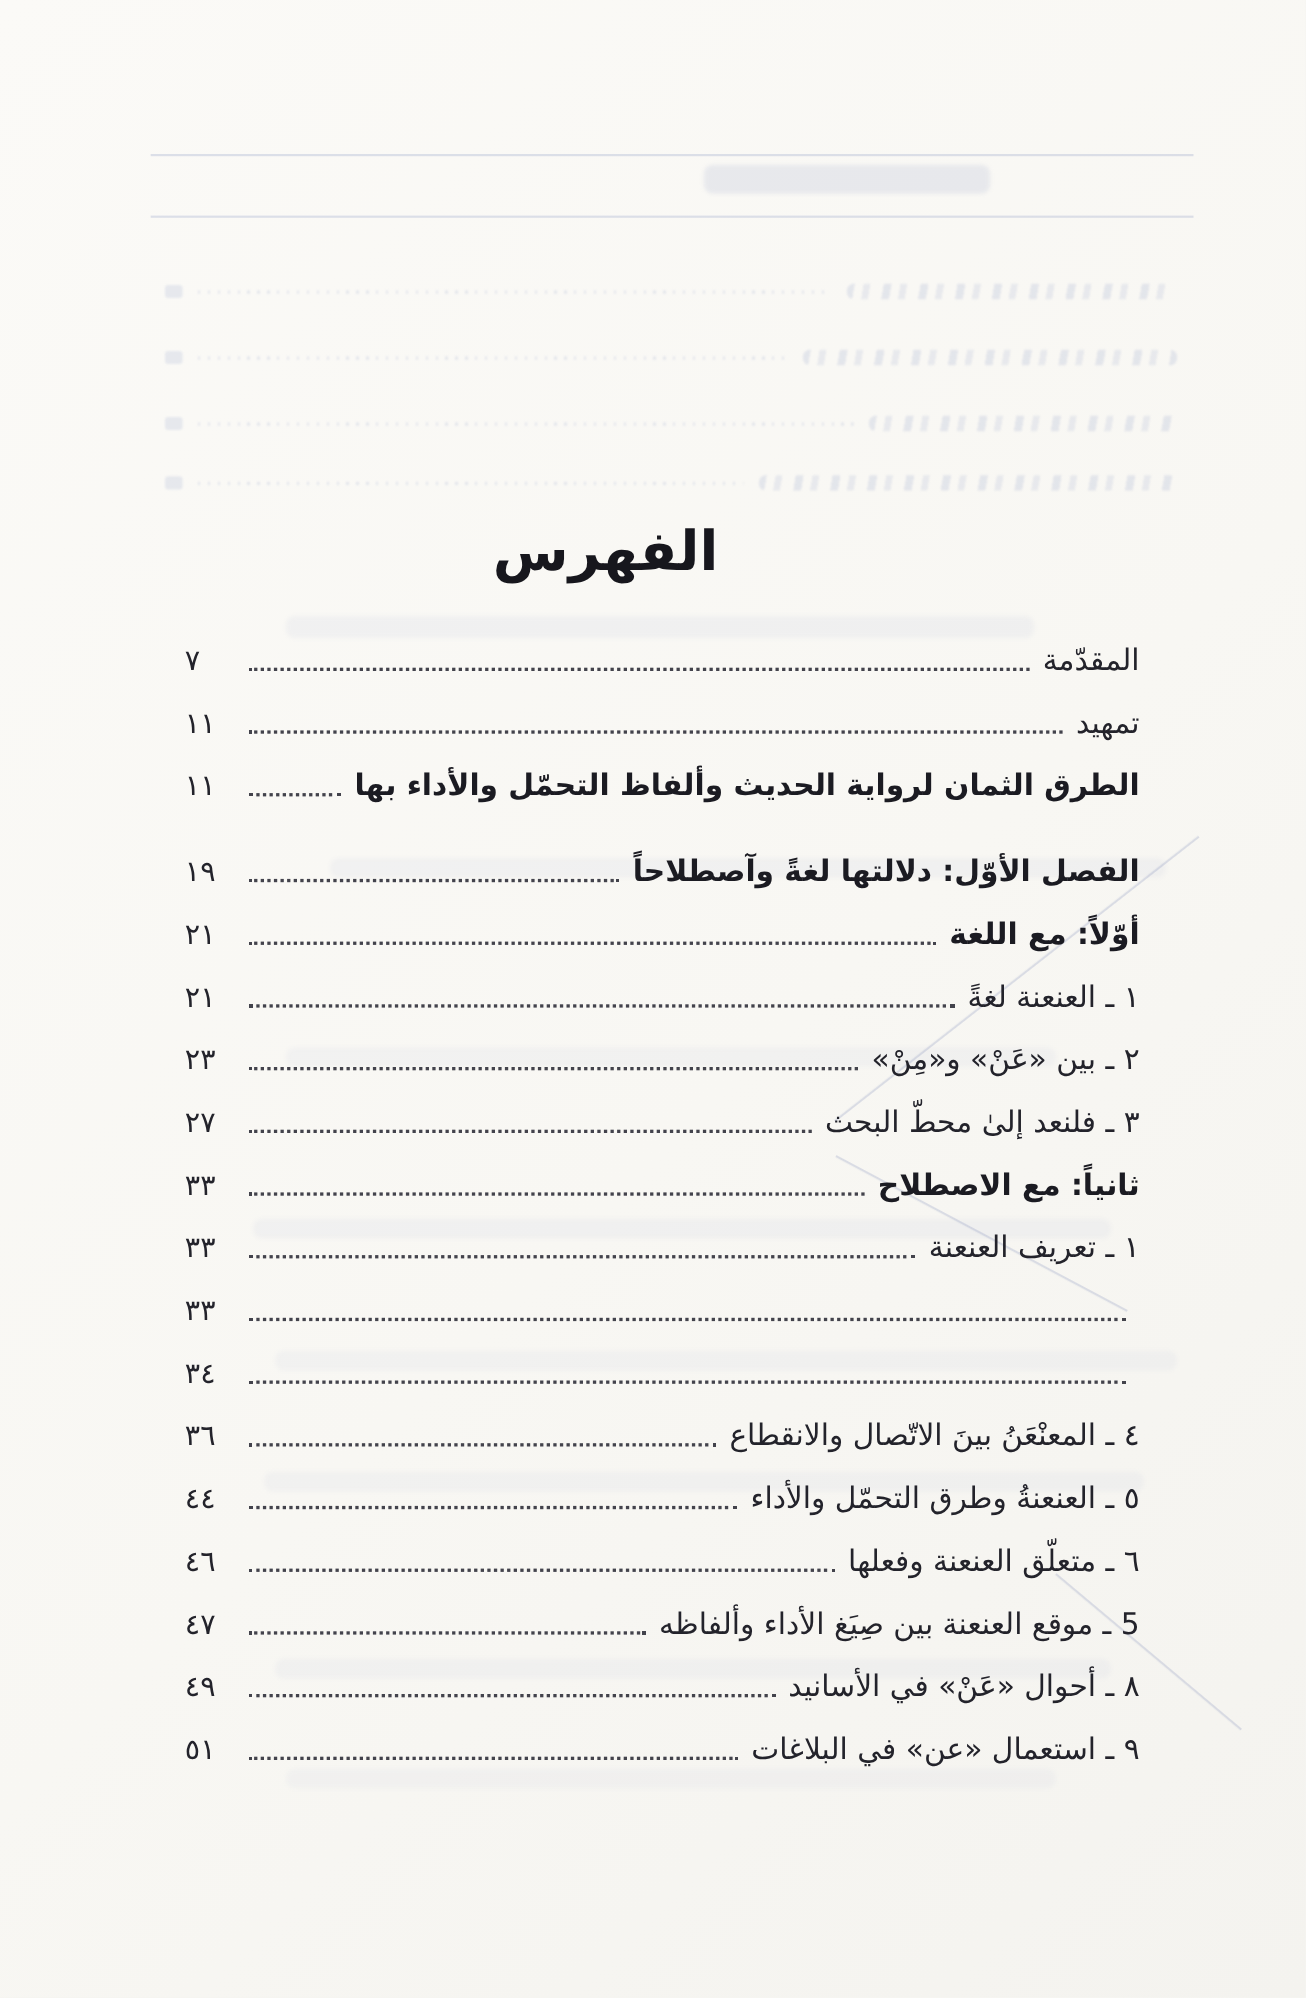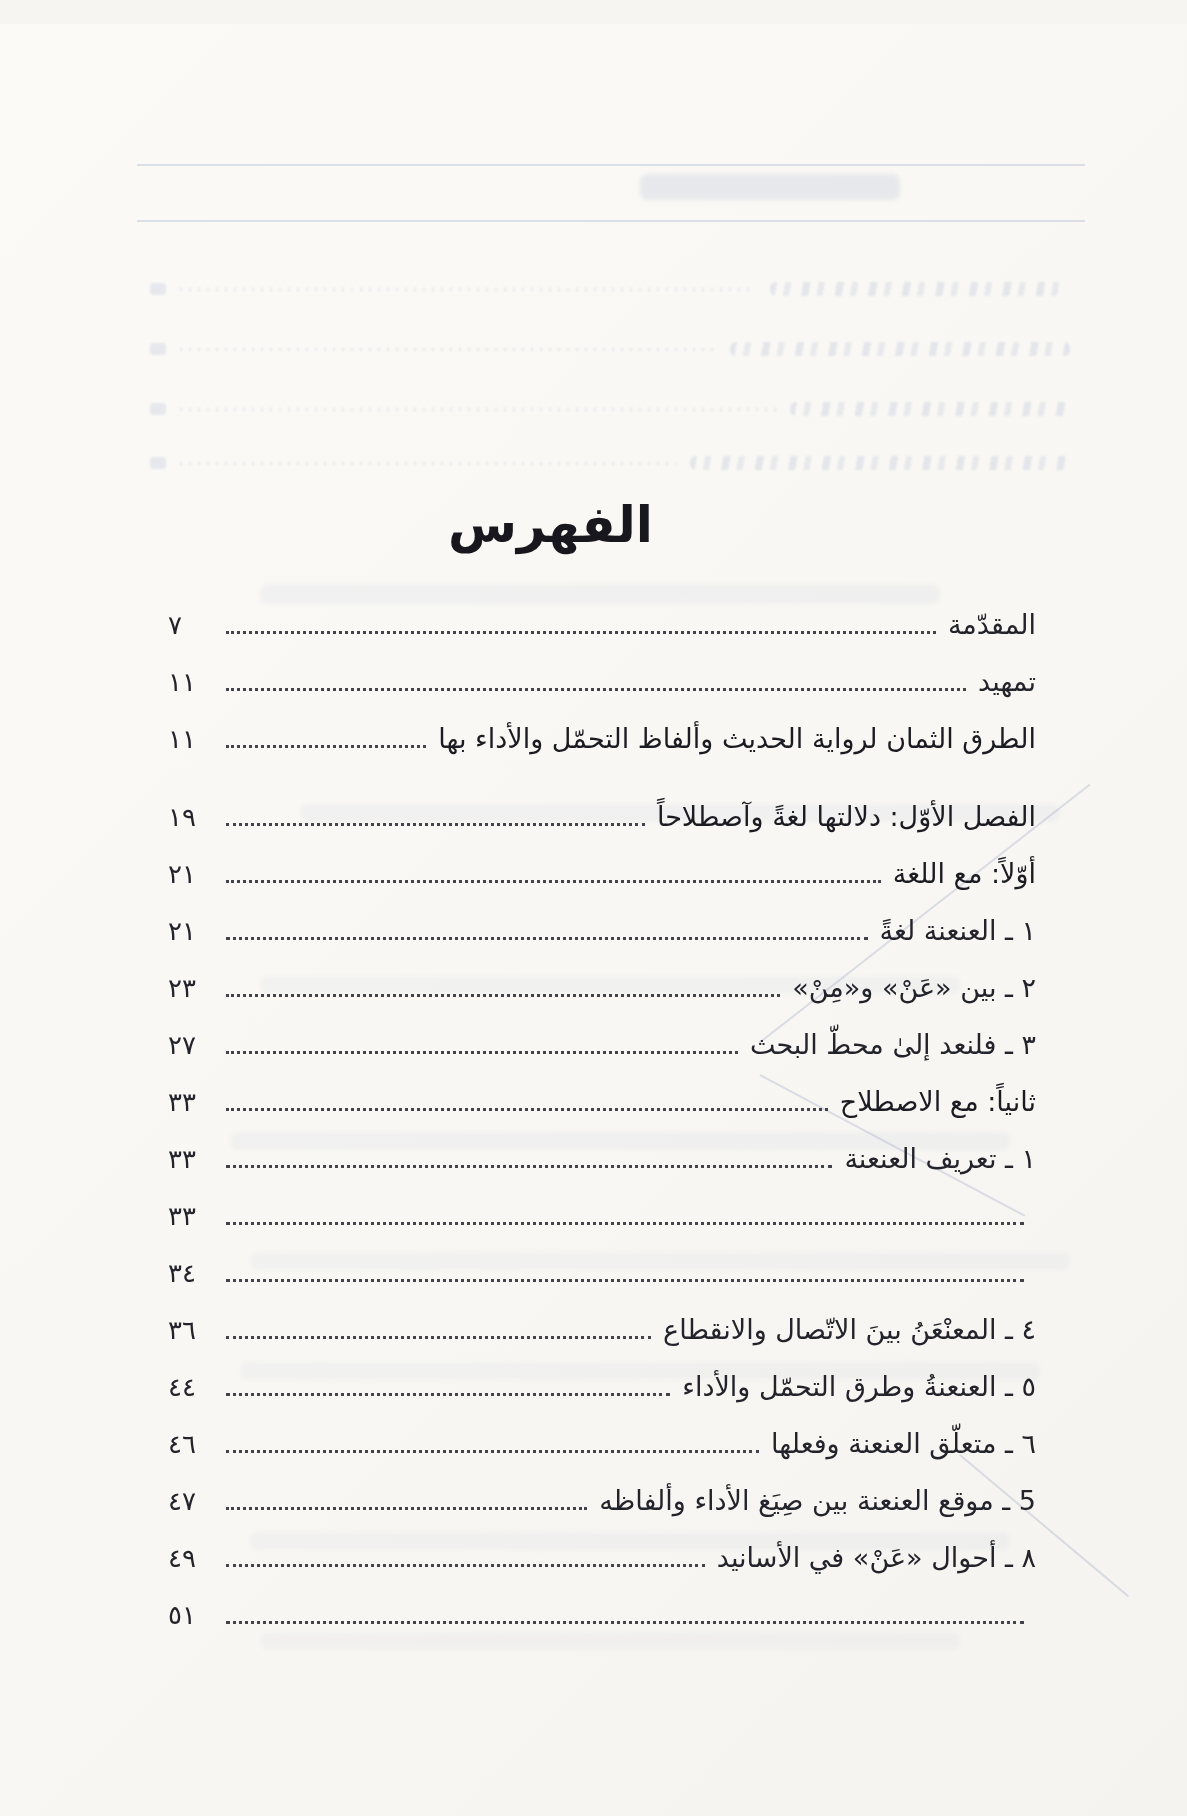--- a/index.html
+++ b/index.html
@@ -5,21 +5,20 @@
   html,body{margin:0;padding:0;}
   body{
     width:1187px;height:1816px;
     background:#f6f5f1;
     font-family:"DejaVu Sans","Liberation Sans",sans-serif;
     overflow:hidden;position:relative;
   }
   .page{
     position:absolute;inset:0;
     background:linear-gradient(135deg,#fbfaf7 0%,#f8f7f3 55%,#f4f3ef 100%);
-    margin-top:24px;
   }
   
   .ghost{position:absolute;pointer-events:none;}
   .ghost-rule{
     height:2px;background:rgba(150,162,198,.30);
     filter:blur(.6px);
   }
   .ghost-line{display:flex;flex-direction:row;align-items:center;filter:blur(1.1px);opacity:.55;}
   .ghost-scribble{
     height:14px;border-radius:6px;
@@ -56,21 +55,21 @@
   .toc{
     position:absolute;top:572px;left:168px;width:868px;
     direction:rtl;
   }
   .toc-row{
     display:flex;flex-direction:row;align-items:center;
     height:57px;
     color:#23232b;font-size:27px;
   }
   .toc-row.section-gap{margin-top:21px;}
-  .toc-row.bold .toc-label{font-weight:normal;color:#1b1b22;}
+  .toc-row.bold .toc-label{font-weight:bold;color:#1b1b22;}
   .toc-label{white-space:nowrap;line-height:1;}
   .toc-leader{
     flex:1;align-self:flex-end;
     margin:0 12px 19px 10px;
     border-bottom:3px dotted #34343e;
     min-width:30px;opacity:.92;
   }
   .toc-page{
     min-width:48px;text-align:left;
     font-size:26px;color:#23232b;line-height:1;
@@ -217,17 +216,18 @@
     <span class="toc-page">٤٧</span>
   </div>
 
   <div class="toc-row">
     <span class="toc-label">٨ ـ أحوال «عَنْ» في الأسانيد</span>
     <span class="toc-leader"></span>
     <span class="toc-page">٤٩</span>
   </div>
 
   <div class="toc-row">
+    <span class="toc-label">٩ ـ استعمال «عن» في البلاغات</span>
     <span class="toc-leader"></span>
     <span class="toc-page">٥١</span>
   </div>
 </div>
 </div>
 
 </body></html>

